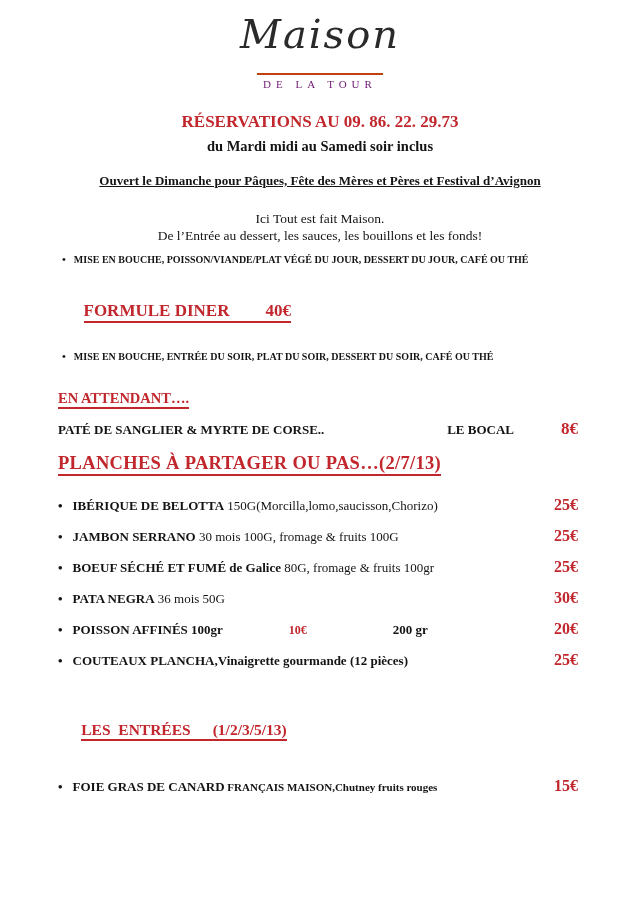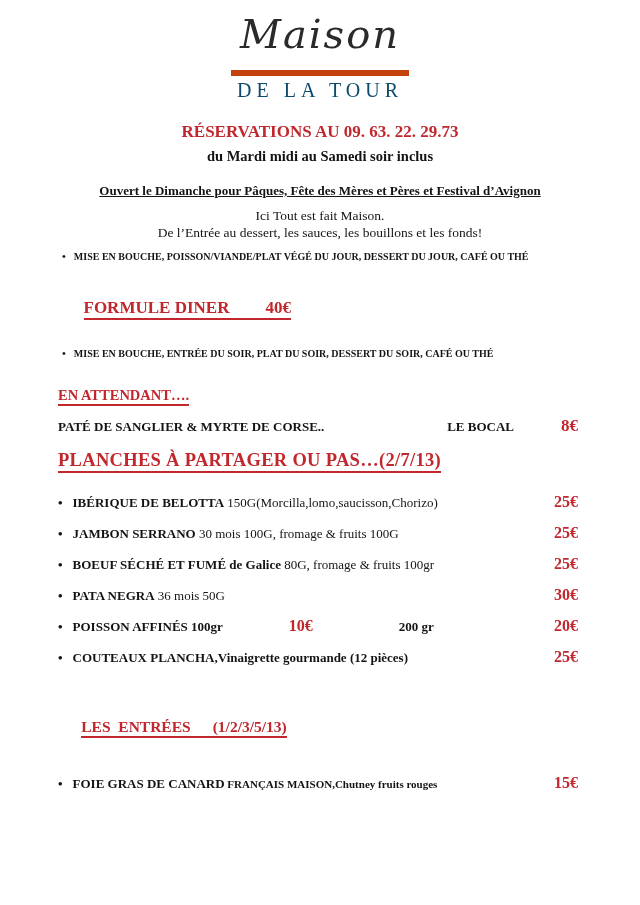--- a/index.html
+++ b/index.html
@@ -12,30 +12,30 @@
   }
   .page { width:640px; height:905px; padding:12px 0 0 0; overflow:hidden; background:#fff; }
 
   
   .logo { text-align:center; margin-bottom:20px; }
   .logo-script {
     font-style:italic; font-size:40px; line-height:44px; letter-spacing:2px;
     font-family:"DejaVu Serif", serif; color:#2a2a2a;
   }
   .logo-sub {
-    display:inline-block; border-top:6px solid #c2410c; padding:3px 6px 0 6px;
-    font-size:20px; letter-spacing:5px; color:#0c4a6e; margin-top:-4px;
+    display:inline-block; border-top:2px solid #c2410c; padding:3px 6px 0 6px;
+    font-size:11px; letter-spacing:5px; color:#701a75; margin-top:-4px;
   }
 
   
   .center { text-align:center; }
   .reservations { color:var(--accent); font-weight:bold; font-size:17px; margin-top:16px; white-space:pre-wrap; }
   .schedule { font-weight:bold; font-size:14.5px; margin-top:6px; }
   .special { font-weight:bold; font-size:13px; margin-top:18px; text-decoration:underline; }
-  .homemade1 { font-size:13.5px; margin-top:9px; }
+  .homemade1 { font-size:13.5px; margin-top:22px; }
   .homemade2 { font-size:13.5px; margin-top:1px; }
 
   
   .content { padding:0 62px 0 58px; }
   .u-red { border-bottom:2px solid var(--accent); padding-bottom:1px; }
   .tgap { display:inline-block; width:36px; }
   .tgap-sm { display:inline-block; width:22px; }
 
   .formule-title { color:var(--accent); font-weight:bold; font-size:17px; margin-top:26px; white-space:pre-wrap; }
   .formule-detail { font-weight:bold; font-size:10px; margin-top:9px; padding-left:4px; white-space:pre-wrap; }
@@ -52,42 +52,42 @@
   .items { margin-top:22px; }
   .item-row { display:flex; align-items:baseline; justify-content:space-between; margin-bottom:13px; white-space:pre-wrap; }
   .item-text { font-size:13px; }
   .bulleted::before { content:"•"; font-weight:bold; margin-right:10px; }
   .b { font-weight:bold; }
   .price { color:var(--accent); font-weight:bold; font-size:16px; min-width:38px; text-align:right; }
   .price-big { font-size:17px; }
 
   .fromages-row { display:flex; align-items:baseline; margin-bottom:13px; white-space:pre-wrap; font-size:13px; }
   .fromages-row .f-name { font-weight:bold; }
-  .fromages-row .f-price1 { color:var(--accent); font-weight:bold; font-size:16px; margin-left:66px; }
+  .fromages-row .f-price1 { color:var(--accent); font-weight:bold; font-size:12px; margin-left:66px; }
   .fromages-row .f-qty { font-weight:bold; margin-left:86px; }
   .fromages-row .f-price2 { color:var(--accent); font-weight:bold; font-size:16px; margin-left:auto; }
 
   .entrees-title { color:var(--accent); font-weight:bold; font-size:15.5px; margin-top:34px; white-space:pre; }
   .entree-items { margin-top:20px; }
   .sub-bold { font-size:11px; font-weight:bold; }
   .multiline { align-items:flex-end; }
   .mb { margin-bottom:15px; }
 </style>
 </head>
 <body>
 
 <div class="page">
 
   <header class="logo">
     <div class="logo-script">Maison</div><br>
     <div class="logo-sub">DE LA TOUR</div>
   </header>
 
   <div class="center">
-    <div class="reservations">RÉSERVATIONS AU 09. 63. 22. 29.73</div>
+    <div class="reservations">RÉSERVATIONS AU 09. 86. 22. 29.73</div>
     <div class="schedule">du Mardi midi au Samedi soir inclus</div>
     <div class="special">Ouvert le Dimanche pour Pâques, Fête des Mères et Pères et Festival d’Avignon</div>
     <div class="homemade1">Ici Tout est fait Maison.</div>
     <div class="homemade2">De l’Entrée au dessert, les sauces, les bouillons et les fonds!</div>
   </div>
 
   <div class="content">
 
     <div class="formule-detail">MISE EN BOUCHE, POISSON/VIANDE/PLAT VÉGÉ DU JOUR, DESSERT DU JOUR, CAFÉ OU THÉ</div>
 

